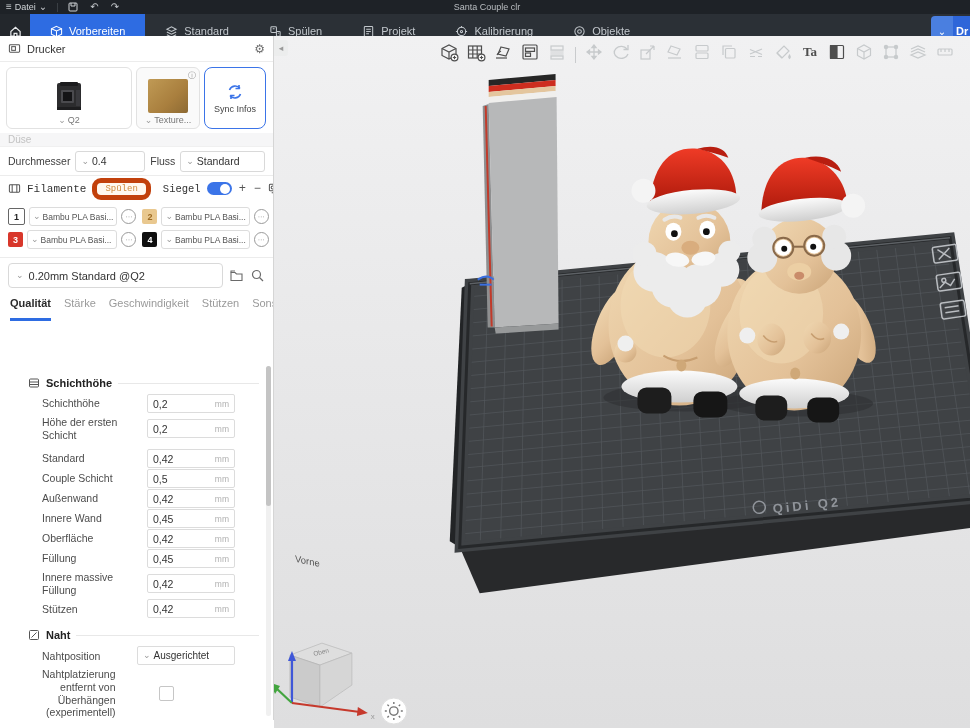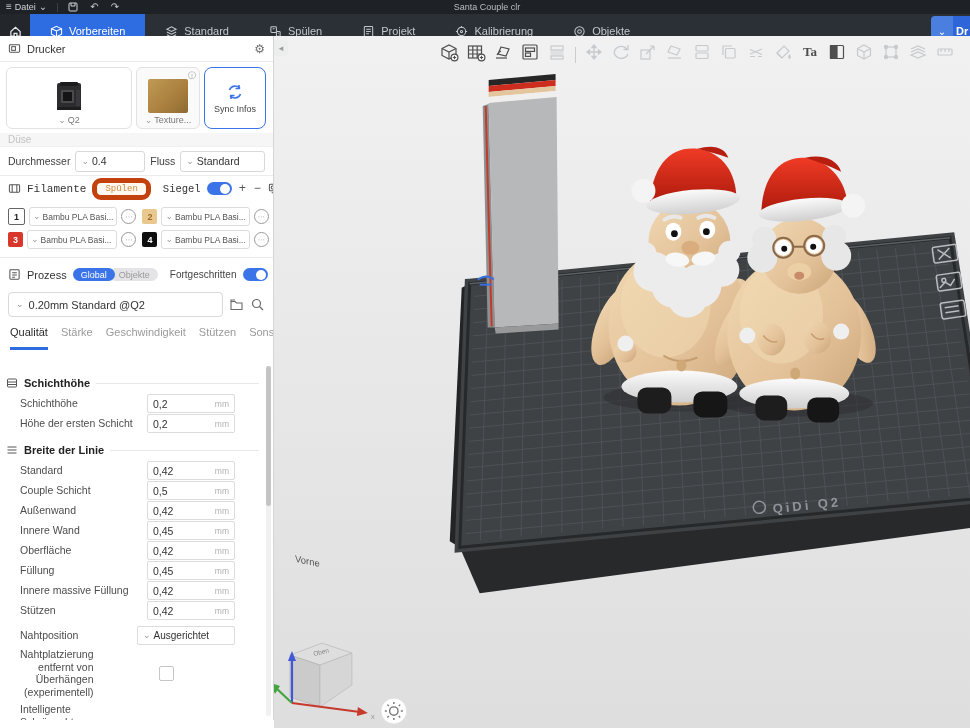--- a/index.html
+++ b/index.html
@@ -67,23 +67,23 @@
   .ppill{font-size:9px;border-radius:9px;padding:1.5px 8px;}
   .ppill.on{background:#3b74e8;color:#fff;z-index:1;}
   .ppill.off{background:#e4e4e6;color:#9a9a9a;margin-left:-6px;padding-left:10px;}
   .adv-label{font-size:10px;color:#444;}
   .list-ic{font-size:11px;color:#666;}
   .preset-row{display:flex;align-items:center;gap:6px;padding:5px 8px;}
   .preset-dd{flex:1;border:1px solid #d9d9d9;border-radius:4px;height:23px;display:flex;align-items:center;gap:5px;padding:0 7px;color:#333;font-size:11px;}
   .ric{width:15px;height:15px;color:#6a6a6a;}
   .qtabs{display:flex;gap:13px;padding:4px 10px 0 10px;height:24px;font-size:11px;color:#9a9a9a;}
   .qtab{padding-bottom:4px;}
-  .qtab.active{color:#2b2b2b;font-weight:normal;border-bottom:3px solid #2e6ce2;}
+  .qtab.active{color:#2b2b2b;font-weight:bold;border-bottom:3px solid #2e6ce2;}
   
-  .settings{position:absolute;top:328px;left:0;right:0;bottom:0;overflow:hidden;padding:2px 0 0 6px;}
+  .settings{position:absolute;top:328px;left:0;right:0;bottom:0;overflow:hidden;padding:2px 0 0 28px;}
   .grp{margin-top:6px;}
   .grp-head{display:flex;align-items:center;gap:6px;height:22px;padding-right:14px;}
   .grp-title{font-weight:bold;font-size:11px;color:#222;white-space:nowrap;}
   .grp-line{flex:1;border-top:1px solid #e8e8e8;}
   .gic{width:12px;height:12px;color:#555;}
   .srow{display:flex;align-items:center;min-height:19px;padding:0 38px 0 14px;margin-bottom:1px;}
   .slabel{flex:1;font-size:10.5px;color:#4c4c4c;line-height:1.2;padding:2px 4px 2px 0;}
   .sinput{width:76px;height:17px;border:1px solid #dcdcdc;border-radius:2px;display:flex;align-items:center;padding:0 5px;background:#fff;flex:0 0 auto;}
   .sval{flex:1;font-size:10.5px;color:#333;}
   .sunit{font-size:8.5px;color:#b0b0b0;}
@@ -299,36 +299,20 @@
       <div class="fila-slot">
         <span class="badge b4">4</span>
         <span class="fila-dd">
           <span class="chev">⌄</span>
           <span class="fila-name">Bambu PLA Basi...</span>
         </span>
         <span class="edit-circle"></span>
       </div>
     </div>
 
-    <div class="sec-head" style="border-bottom:none;margin-top:4px;">
-      <svg class="sec-ic" viewBox="0 0 14 14" fill="none" stroke="#555" stroke-width="1.1">
-          <rect x="2" y="2" width="10" height="10" rx="1"></rect>
-          <path d="M4.5 5h5M4.5 7.5h5M4.5 10h3"></path>
-        </svg>
-      <span class="sec-title">Prozess</span>
-      <span class="proc-pills">
-        <span class="ppill on">Global</span>
-        <span class="ppill off">Objekte</span>
-      </span>
-      <span class="spacer"></span>
-      <span class="adv-label">Fortgeschritten</span>
-      <span class="tog"></span>
-      <span class="list-ic">≡</span>
-
-    </div>
     <div class="preset-row">
       <span class="preset-dd">
         <span class="chev">⌄</span>
         <span>0.20mm Standard @Q2</span>
       </span>
       <svg class="ric" viewBox="0 0 15 15" fill="none" stroke="currentColor" stroke-width="1.1">
           <path d="M2 4.5h4l1.5 1.5H13v6.5H2z"></path>
           <path d="M2 4.5V3h4"></path>
         </svg>
       <svg class="ric" viewBox="0 0 15 15" fill="none" stroke="currentColor" stroke-width="1.2">
@@ -365,27 +349,20 @@
         <div class="srow">
           <span class="slabel">Höhe der ersten Schicht</span>
           <span class="sinput">
             <span class="sval">0,2</span>
             <span class="sunit">mm</span>
           </span>
         </div>
       </div>
 
       <div class="grp">
-        <div class="grp-head">
-          <svg class="gic" viewBox="0 0 12 12" fill="none" stroke="currentColor" stroke-width="1">
-              <path d="M1.5 3h9M1.5 6h9M1.5 9h9"></path>
-            </svg>
-          <span class="grp-title">Breite der Linie</span>
-          <span class="grp-line"></span>
-        </div>
         <div class="srow">
           <span class="slabel">Standard</span>
           <span class="sinput">
               <span class="sval">0,42</span>
               <span class="sunit">mm</span>
             </span>
         </div>
         <div class="srow">
           <span class="slabel">Couple Schicht</span>
           <span class="sinput">
@@ -431,20 +408,28 @@
         <div class="srow">
           <span class="slabel">Stützen</span>
           <span class="sinput">
               <span class="sval">0,42</span>
               <span class="sunit">mm</span>
             </span>
         </div>
       </div>
 
       <div class="grp">
+        <div class="grp-head">
+          <svg class="gic" viewBox="0 0 12 12" fill="none" stroke="currentColor" stroke-width="1">
+              <rect x="1.5" y="1.5" width="9" height="9" rx="1"></rect>
+              <path d="M3.5 8.5 8.5 3.5"></path>
+            </svg>
+          <span class="grp-title">Naht</span>
+          <span class="grp-line"></span>
+        </div>
         <div class="srow">
           <span class="slabel">Nahtposition</span>
           <span class="sdd">
             <span class="chev">⌄</span>
             <span>Ausgerichtet</span>
           </span>
         </div>
         <div class="srow">
           <span class="slabel" style="max-width:150px;text-align:right;">Nahtplatzierung entfernt von Überhängen (experimentell)</span>
           <span class="spacer"></span>

